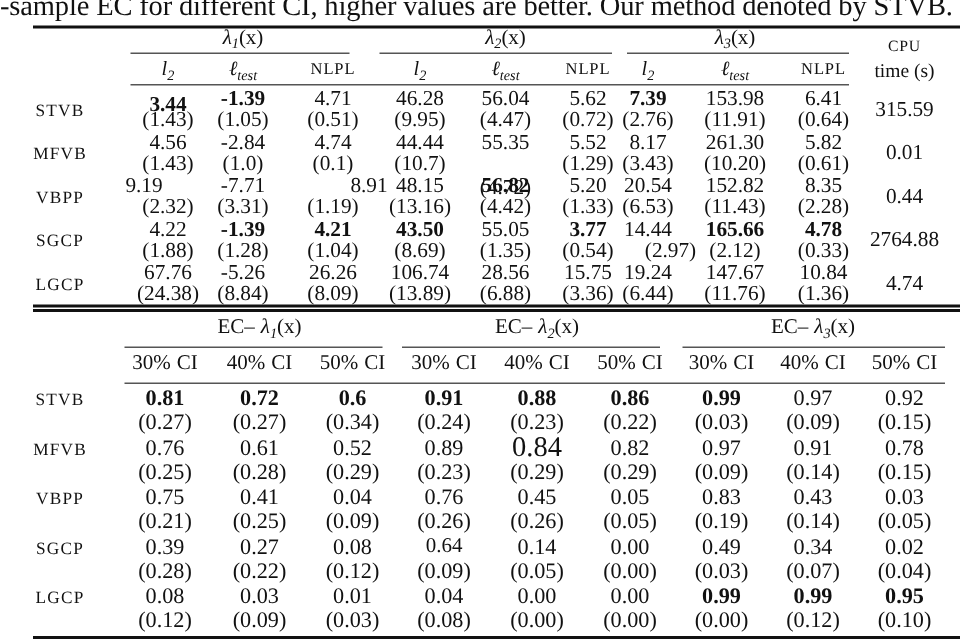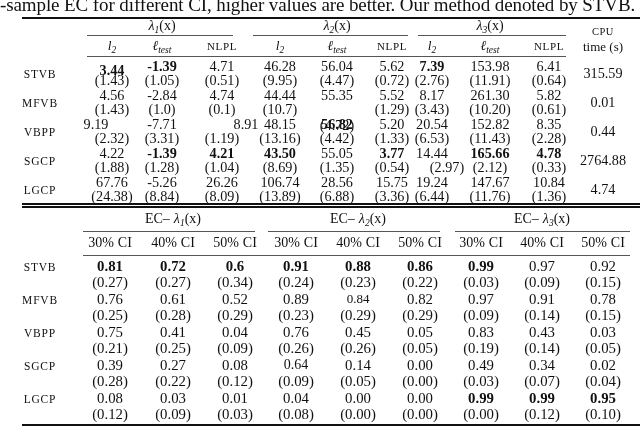--- a/index.html
+++ b/index.html
@@ -224,21 +224,21 @@
       <div>
         <div class="rowlabel" style="left:40px; top:292px;">MFVB</div>
         <div class="cell" style="left:110px; top:291px; font-size:14.8px;">0.76</div>
         <div class="cell" style="left:110px; top:307px; font-size:14.8px;">(0.25)</div>
         <div class="cell" style="left:173px; top:291px; font-size:14.8px;">0.61</div>
         <div class="cell" style="left:173px; top:307px; font-size:14.8px;">(0.28)</div>
         <div class="cell" style="left:235px; top:291px; font-size:14.8px;">0.52</div>
         <div class="cell" style="left:235px; top:307px; font-size:14.8px;">(0.29)</div>
         <div class="cell" style="left:296px; top:291px; font-size:14.8px;">0.89</div>
         <div class="cell" style="left:296px; top:307px; font-size:14.8px;">(0.23)</div>
-        <div class="cell" style="left:358px; top:291px; font-size:13px;">0.84</div>
+        <div class="cell" style="left:358px; top:291px; font-size:19px;">0.84</div>
         <div class="cell" style="left:358px; top:307px; font-size:14.8px;">(0.29)</div>
         <div class="cell" style="left:420px; top:291px; font-size:14.8px;">0.82</div>
         <div class="cell" style="left:420px; top:307px; font-size:14.8px;">(0.29)</div>
         <div class="cell" style="left:481px; top:291px; font-size:14.8px;">0.97</div>
         <div class="cell" style="left:481px; top:307px; font-size:14.8px;">(0.09)</div>
         <div class="cell" style="left:542px; top:291px; font-size:14.8px;">0.91</div>
         <div class="cell" style="left:542px; top:307px; font-size:14.8px;">(0.14)</div>
         <div class="cell" style="left:603px; top:291px; font-size:14.8px;">0.78</div>
         <div class="cell" style="left:603px; top:307px; font-size:14.8px;">(0.15)</div>
       </div>

